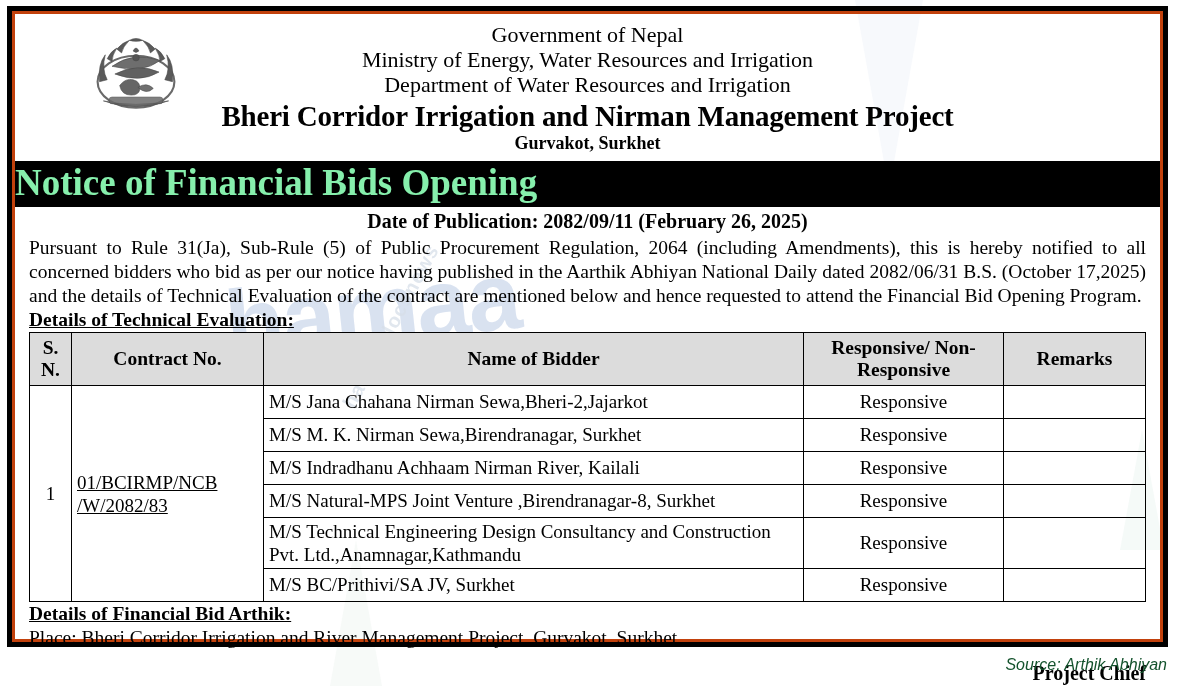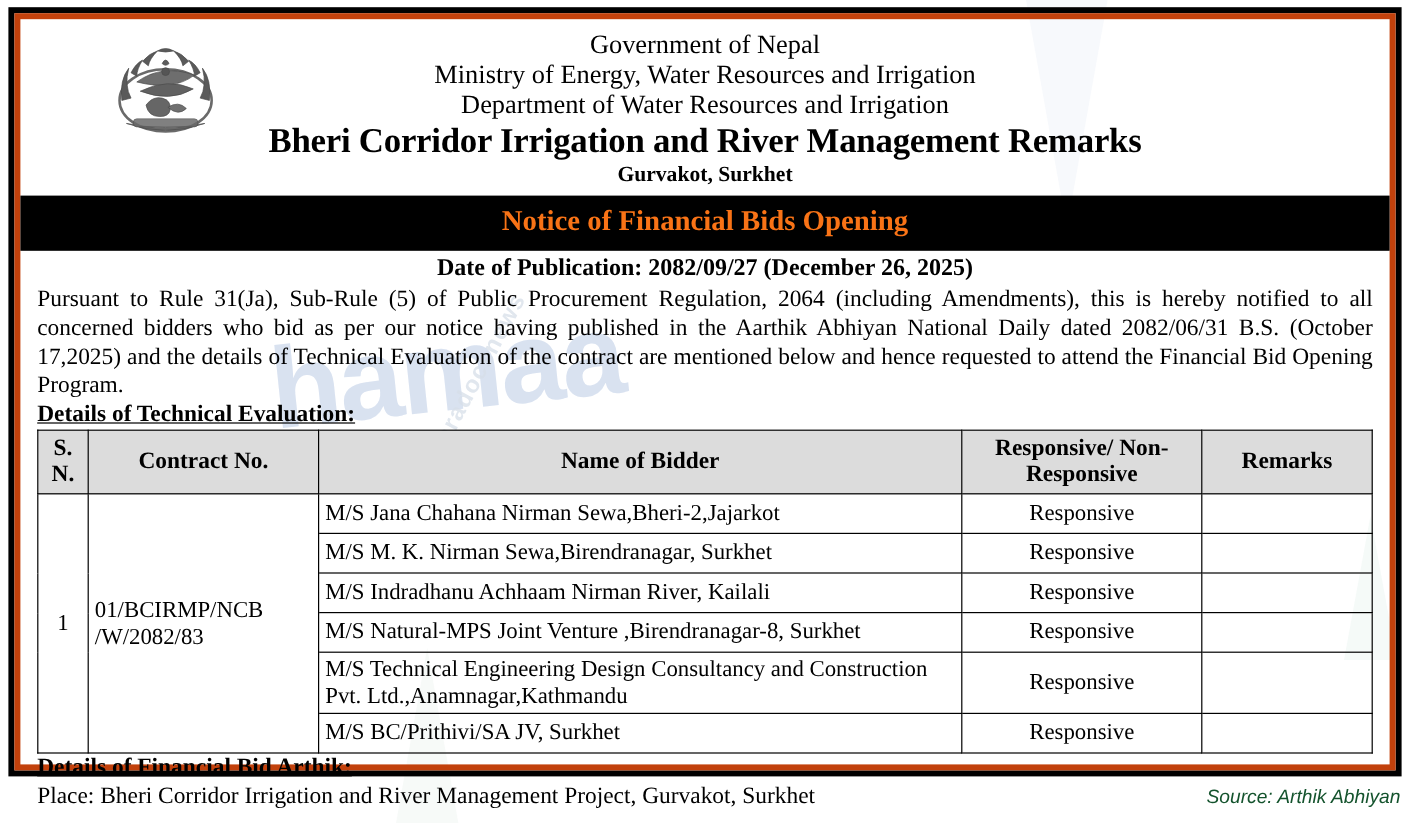--- a/index.html
+++ b/index.html
@@ -81,21 +81,21 @@
     box-sizing: border-box;
     border: 5px solid #000000;
     background: transparent;
     z-index: 2;
   }
   #notice-inner {
     position: relative;
     width: 100%;
     height: 100%;
     box-sizing: border-box;
-    border: 5px solid #c2410c;
+    border: 3px solid #c2410c;
   }
 
   
   #letterhead {
     position: relative;
     padding: 8px 0 4px 0;
     text-align: center;
   }
   #emblem {
     position: absolute;
@@ -119,23 +119,22 @@
   #project-location {
     font-size: 18px;
     font-weight: bold;
     line-height: 21px;
     margin-top: -1px;
   }
 
   
   #notice-banner {
     background: #000000;
-    color: #f97316;
-    text-align: center;
-    font-size: 24px;
+    color: #86efac;
+    font-size: 37px;
     font-weight: bold;
     line-height: 42px;
     padding: 1px 0 3px 0;
     margin-top: 3px;
   }
 
   #publication-date {
     text-align: center;
     font-size: 20px;
     font-weight: bold;
@@ -190,20 +189,21 @@
   td.sn-cell {
     text-align: center;
     vertical-align: middle;
     font-size: 19px;
   }
   td.cno-cell {
     vertical-align: middle;
     font-size: 19px;
     line-height: 23px;
     padding-left: 8px;
+    text-decoration: underline;
   }
   td.bidder-cell {
     text-align: left;
     vertical-align: middle;
     line-height: 24px;
     padding-left: 9px;
     height: 28px;
   }
   td.bidder-cell.two-line { line-height: 23px; }
   td.resp-cell {
@@ -269,27 +269,27 @@
         <circle cx="50" cy="33" r="3.4" fill="#555"></circle>
         <path d="M47 26 q3 -6 6 0 q-3 3 -6 0 z" fill="#5d5d5d"></path>
         <path d="M16 78 q34 12 68 0 q-34 7 -68 0 z" fill="#696969"></path>
         <rect x="22" y="74" width="56" height="7" rx="3" fill="#6b6b6b" opacity=".85"></rect>
       </g>
     </svg>
 
     <div class="gov-line">Government of Nepal</div>
     <div class="gov-line">Ministry of Energy, Water Resources and Irrigation</div>
     <div class="gov-line">Department of Water Resources and Irrigation</div>
-    <div id="project-title">Bheri Corridor Irrigation and River Management Remarks</div>
+    <div id="project-title">Bheri Corridor Irrigation and Nirman Management Project</div>
     <div id="project-location">Gurvakot, Surkhet</div>
   </div>
 
   <div id="notice-banner">Notice of Financial Bids Opening</div>
 
-  <div id="publication-date">Date of Publication: 2082/09/27 (December 26, 2025)</div>
+  <div id="publication-date">Date of Publication: 2082/09/11 (February 26, 2025)</div>
 
   <div id="notice-body">Pursuant to Rule 31(Ja), Sub-Rule (5) of Public Procurement Regulation, 2064 (including Amendments), this is hereby notified to all concerned bidders who bid as per our notice having published in the Aarthik Abhiyan National Daily dated 2082/06/31 B.S. (October 17,2025) and the details of Technical Evaluation of the contract are mentioned below and hence requested to attend the Financial Bid Opening Program.</div>
 
   <span class="section-heading">Details of Technical Evaluation:</span>
 
   <div id="eval-table-wrap">
     <table class="eval">
       <colgroup>
         <col class="col-sn">
             <col class="col-cno">

